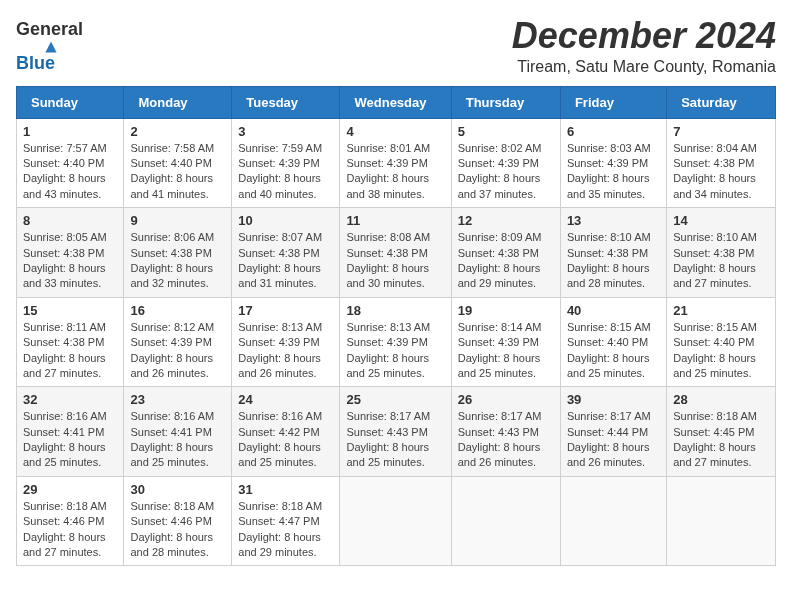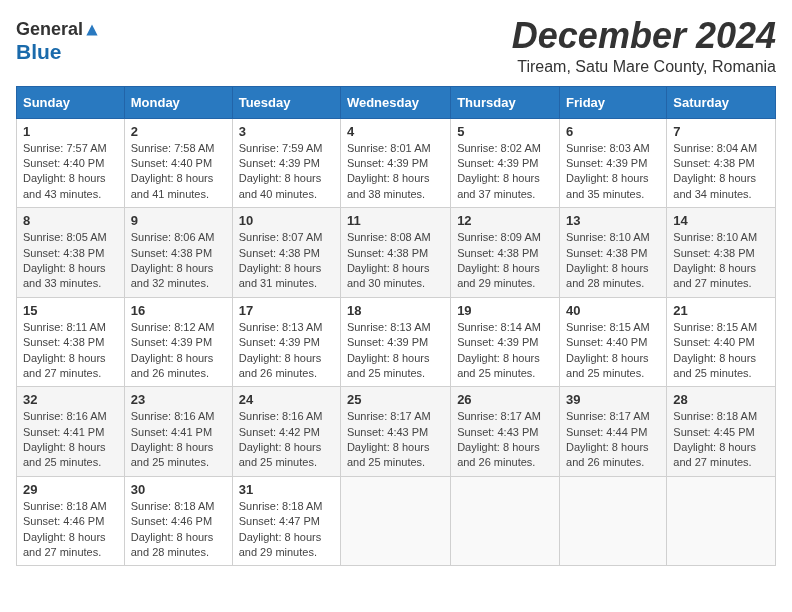--- a/index.html
+++ b/index.html
@@ -22,35 +22,36 @@
       align-items: flex-start;
       margin-top: 4px;
     }
     .logo-text-general {
       font-size: 18px;
       font-weight: bold;
       color: #333;
       line-height: 1.1;
     }
     .logo-text-blue {
-      font-size: 21px;
+      font-size: 18px;
       font-weight: bold;
       color: #1a6aab;
       line-height: 1.1;
     }
     .logo-icon {
       display: inline-block;
       width: 14px;
       height: 14px;
       margin-left: 2px;
       vertical-align: middle;
     }
     .logo-row {
       display: flex;
       align-items: center;
+      flex-direction: column;
     }
     .title-section {
       text-align: right;
     }
     .main-title {
       font-size: 36px;
       font-weight: bold;
       color: #333;
       line-height: 1.1;
       font-style: italic;
@@ -62,21 +63,21 @@
       text-align: right;
     }
     .calendar-table {
       width: 100%;
       border-collapse: collapse;
       font-size: 11px;
     }
     .calendar-table thead tr th {
       background-color: #2979c0;
       color: #fff;
-      padding: 8px 6px;
+      padding: 8px 14px;
       text-align: left;
       font-size: 13px;
       font-weight: bold;
       border: 1px solid #2264a8;
     }
     .calendar-table tbody tr td {
       vertical-align: top;
       padding: 5px 6px;
       border: 1px solid #d0d0d0;
       min-height: 70px;

